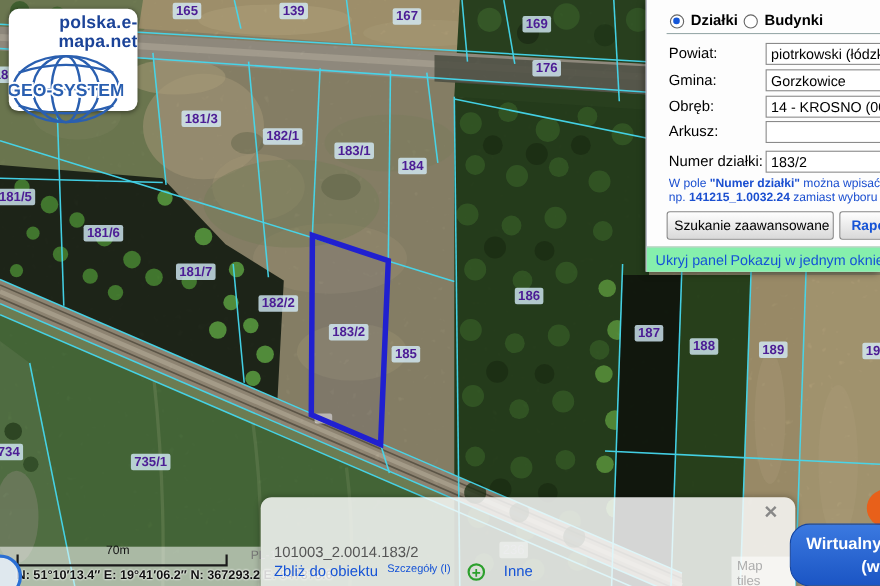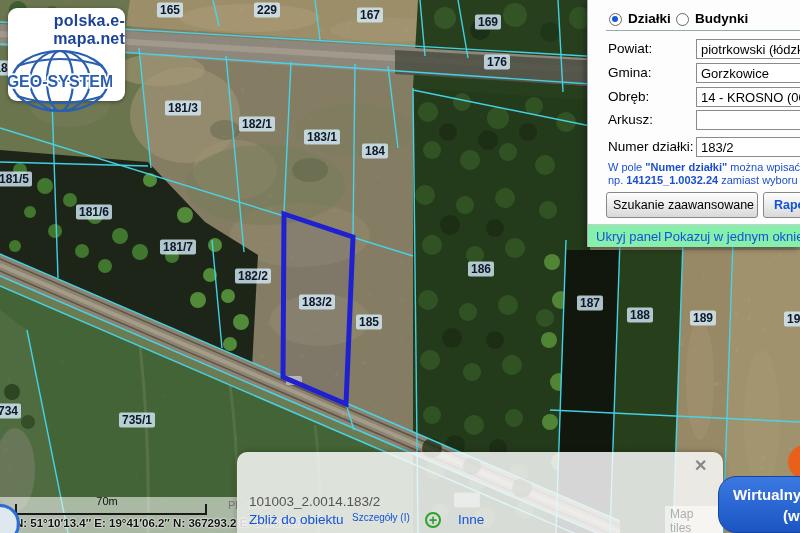--- a/index.html
+++ b/index.html
@@ -2,21 +2,21 @@
 <html><head>
 <meta charset="utf-8">
 <style>
   html,body{margin:0;padding:0;background:#222;}
   #stage{position:relative;width:800px;height:533px;overflow:hidden;
          font-family:"Liberation Sans",sans-serif;background:#9b9376;}
   #stage *{box-sizing:border-box;}
   svg{display:block;}
   
   .plabel{position:absolute;transform:translate(-50%,-50%);white-space:nowrap;
-    font-size:12px;font-weight:bold;color:#0f172a;background:rgba(213,236,249,.8);
+    font-size:12px;font-weight:bold;color:#4c1d95;background:rgba(213,236,249,.8);
     padding:0 3px;border-radius:2px;line-height:15px;}
   .plabel.faint{color:#9aa0a6;background:rgba(255,255,255,.45);font-weight:normal;}
   
   #logo{position:absolute;left:8px;top:8px;width:117px;height:93px;background:#fff;
     border-radius:9px;box-shadow:0 1px 4px rgba(0,0,0,.4);text-align:right;padding-top:4px;}
   #logo .site{font-size:16px;font-weight:bold;color:#1b4398;letter-spacing:.2px;}
   
   #panel{position:absolute;left:587px;top:0;width:213px;height:247px;background:#fdfdfd;
     border-left:1px solid #aab;box-shadow:-2px 2px 6px rgba(0,0,0,.35);font-size:13px;color:#000;}
   .radio{position:absolute;width:13px;height:13px;border:1.5px solid #666;border-radius:50%;background:#fff;}
@@ -254,21 +254,21 @@
       <line x1="733" y1="240" x2="723" y2="533"></line>
       <line x1="550" y1="410" x2="800" y2="422"></line>
     </g>
 
     <rect x="286" y="376" width="16" height="9" rx="2" fill="#fff" opacity=".5"></rect>
 
     <polygon points="284,214 353,237 346,404 283,377" fill="rgba(40,40,220,0.05)" stroke="#2020d0" stroke-width="5"></polygon>
   </svg>
 
   <div class="plabel" style="left:170px;top:10px">165</div>
-  <div class="plabel" style="left:267px;top:10px">229</div>
+  <div class="plabel" style="left:267px;top:10px">139</div>
   <div class="plabel" style="left:370px;top:15px">167</div>
   <div class="plabel" style="left:488px;top:22px">169</div>
   <div class="plabel" style="left:497px;top:62px">176</div>
   <div class="plabel" style="left:183px;top:108px">181/3</div>
   <div class="plabel" style="left:257px;top:124px">182/1</div>
   <div class="plabel" style="left:322px;top:137px">183/1</div>
   <div class="plabel" style="left:375px;top:151px">184</div>
   <div class="plabel" style="left:14px;top:179px">181/5</div>
   <div class="plabel" style="left:94px;top:212px">181/6</div>
   <div class="plabel" style="left:178px;top:247px">181/7</div>

